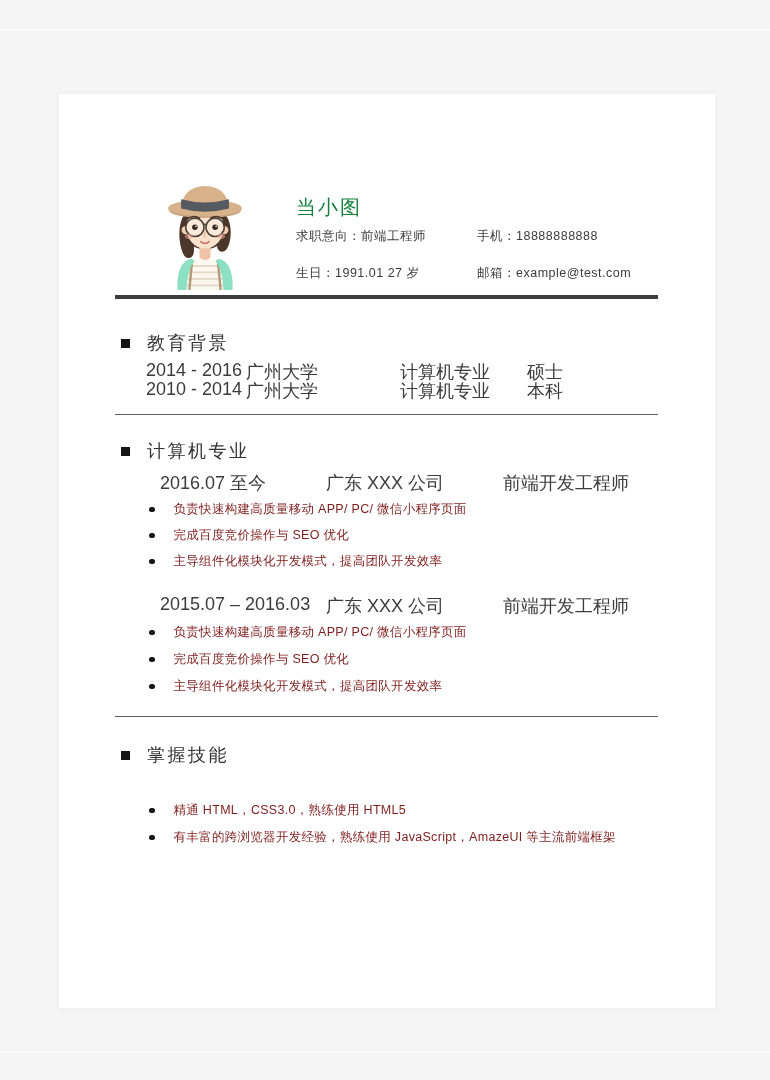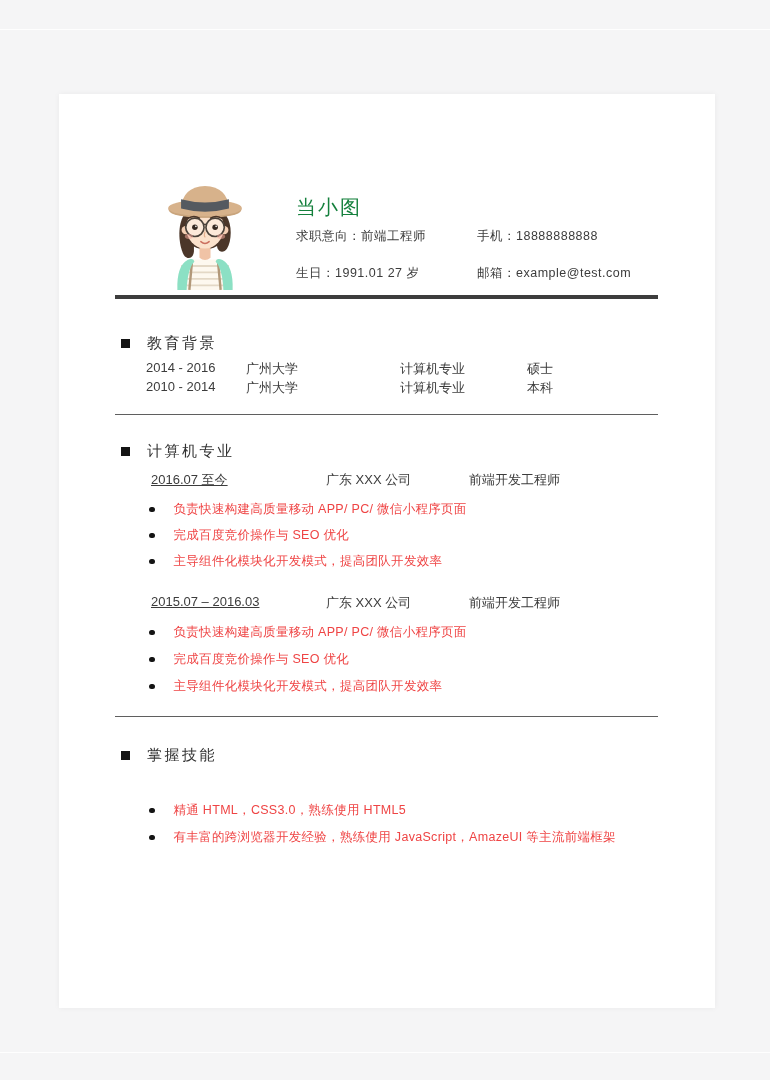--- a/index.html
+++ b/index.html
@@ -24,34 +24,34 @@
     position:absolute;font-size:12.5px;color:#3c3c3c;white-space:nowrap;letter-spacing:0.5px;
   }
   .rule-double{
     position:absolute;left:56px;width:543px;height:2px;
     border-top:2px solid #3d3d3d;border-bottom:2px solid #3d3d3d;
   }
   .rule-thin{position:absolute;left:56px;width:543px;height:1px;background:#5f5f5f;}
   .sec-head{position:absolute;left:62px;height:18px;display:flex;align-items:center;}
   .sec-square{width:9px;height:9px;background:#141414;flex:none;}
   .sec-title{
-    margin-left:17px;font-size:15px;letter-spacing:2.5px;color:#333333;white-space:nowrap;
-  }
-  .edu-row,.job-row{position:absolute;left:0;width:656px;height:16px;font-size:13px;color:#3c3c3c;}
+    margin-left:17px;font-size:18px;letter-spacing:2.5px;color:#333333;white-space:nowrap;
+  }
+  .edu-row,.job-row{position:absolute;left:0;width:656px;height:16px;font-size:18px;color:#3c3c3c;}
   .edu-row span,.job-row span{position:absolute;white-space:nowrap;}
   .c-period{left:87px;}
   .c-school{left:187px;}
   .c-major{left:341px;}
   .c-degree{left:468px;}
-  .c-jperiod{left:92px;text-decoration:underline;}
+  .c-jperiod{left:101px;}
   .c-company{left:231px;margin-left:36px;}
-  .c-role{left:410px;font-family:Liberation Serif, serif;}
+  .c-role{left:444px;font-family:Liberation Serif, serif;}
   .bullet{position:absolute;left:90px;display:flex;align-items:center;}
   .dot{width:5.5px;height:5.5px;border-radius:50%;background:#141414;margin-right:19px;flex:none;}
-  .btext{font-size:12.5px;color:#ef4444;white-space:nowrap;letter-spacing:0.3px;}
+  .btext{font-size:12.5px;color:#7f1d1d;white-space:nowrap;letter-spacing:0.3px;}
 </style>
 </head>
 <body>
 
 <div class="page">
   <div class="hairline" style="top:29px"></div>
   <div class="hairline" style="top:1052px"></div>
 
   <div class="paper">
 

